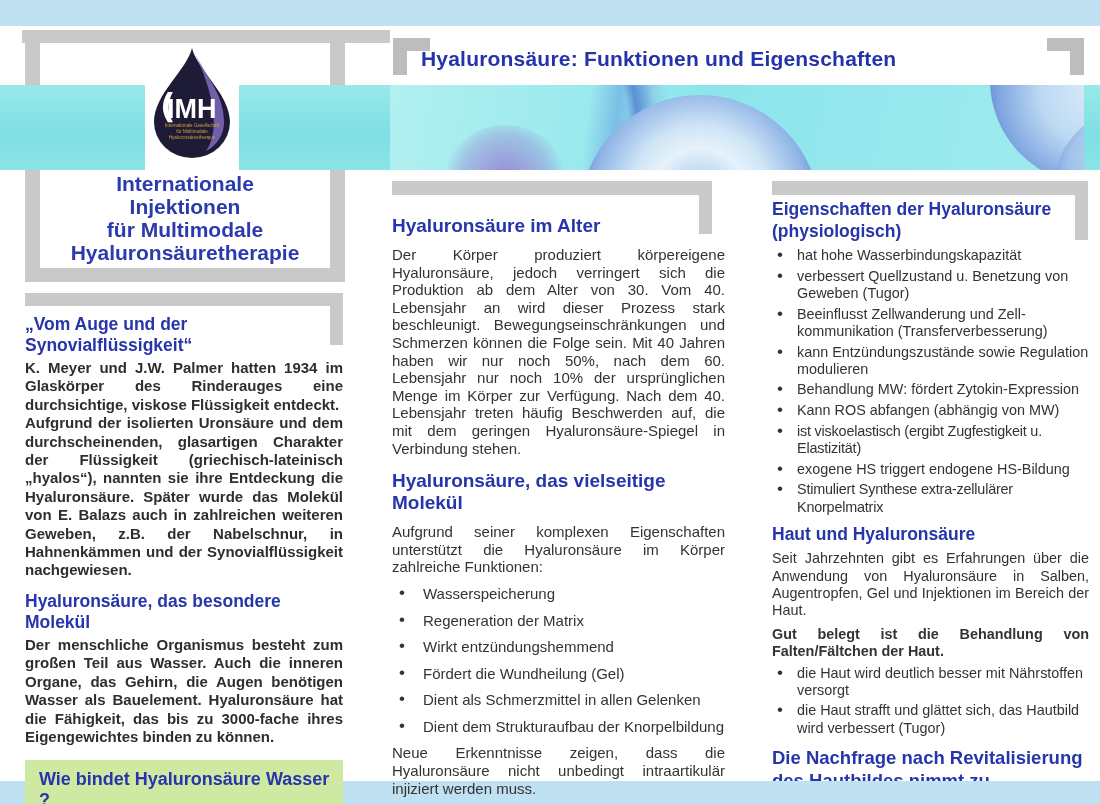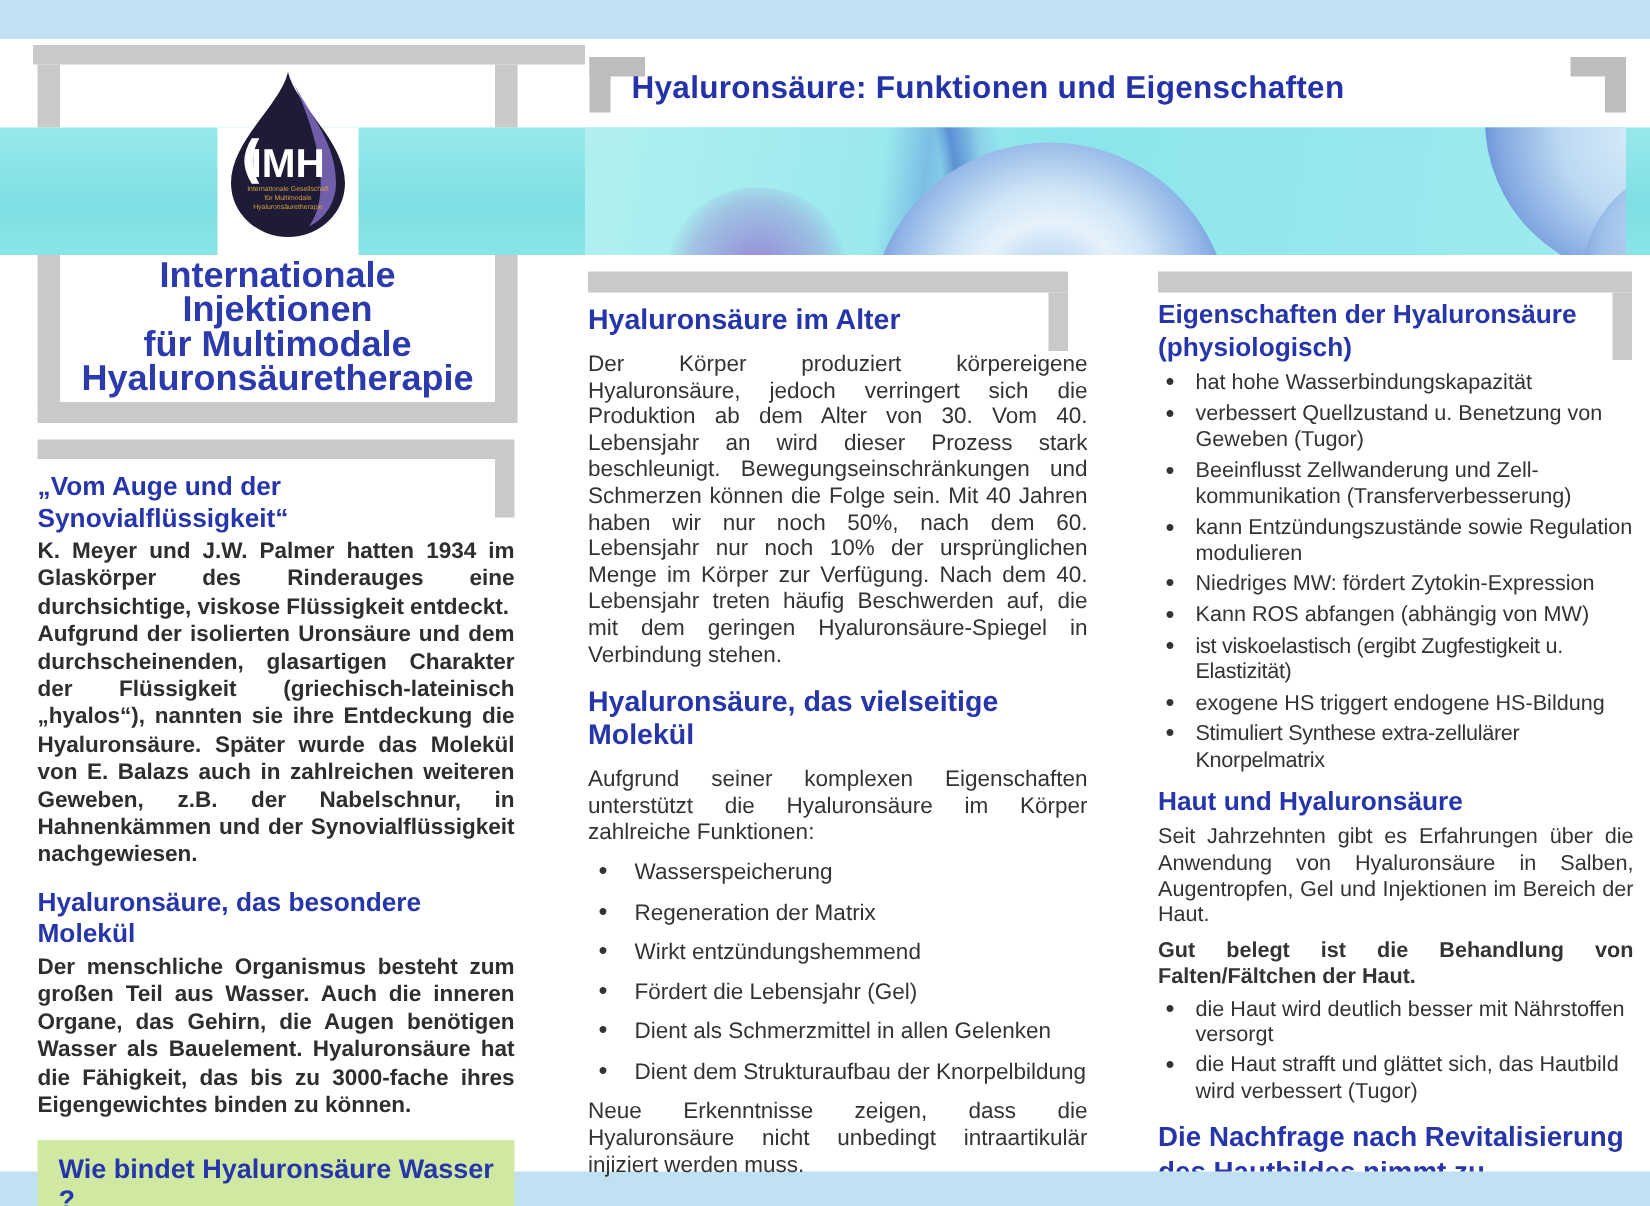--- a/index.html
+++ b/index.html
@@ -14,21 +14,21 @@
   .band-top{left:0;top:0;width:1100px;height:26px;background:#bfe1f1;}
   .band-bottom{left:0;top:781px;width:1100px;height:23px;background:#bfe1f1;}
   .aqua-band{left:0;top:85px;width:1100px;height:85px;
     background:linear-gradient(180deg,#97e9ea 0%,#7fdfe4 60%,#8ae4e7 100%);}
   
   .gray{background:#c9c9c9;}
   .gray-dk{background:#bdbdbd;}
   
   .logo-white-sq{left:145px;top:85px;width:94px;height:85px;background:#ffffff;}
   .org-name{left:28px;top:172px;width:314px;text-align:center;
-    color:#2b3aad;font-weight:bold;font-size:24px;line-height:23px;}
+    color:#2b3aad;font-weight:bold;font-size:21px;line-height:23px;}
   .logo-svg{left:150px;top:46px;width:84px;height:118px;}
   
   .banner-title{left:421px;top:47px;width:640px;color:#2533ab;
     font-weight:bold;font-size:21px;letter-spacing:.2px;}
   .banner-art{left:390px;top:85px;width:694px;height:85px;overflow:hidden;
     background:linear-gradient(100deg,#b2f0f0 0%,#8ce5ec 45%,#9febee 100%);}
   .sphere{position:absolute;border-radius:50%;}
   .sphere-main{left:190px;top:10px;width:240px;height:240px;
     background:radial-gradient(circle at 50% 42%,
       #9cc3ec 0%,#e6f2fb 26%,#cfe5f6 38%,#8fb4e6 58%,#3b63c6 80%,#20409f 92%,#1b3890 100%);}
@@ -46,21 +46,21 @@
   
   .col{position:absolute;color:#333;}
   .col h3{margin:0;color:#2635a9;font-weight:bold;}
   .col p{margin:0;text-align:justify;}
   .col-left{left:25px;top:314px;width:318px;}
   .col-left h3{font-size:17.5px;line-height:21px;margin-bottom:3px;}
   .col-left p{font-size:15px;line-height:18.4px;color:#2e2e2e;font-weight:bold;}
   .col-left .sec2{margin-top:11px;}
   .green-box{margin-top:14px;margin-left:0;background:#cfe9a2;padding:9px 12px 12px 14px;width:292px;}
   .green-box h3{font-size:18px;margin-bottom:5px;}
-  .col-mid{left:392px;top:203px;width:333px;height:582px;overflow:hidden;}
+  .col-mid{left:392px;top:215px;width:333px;height:582px;overflow:hidden;}
   .col-mid h3{font-size:19px;margin-bottom:9px;}
   .col-mid p{font-size:15px;line-height:17.6px;}
   .col-mid .h2{margin-top:13px;}
   ul.blist{list-style:none;margin:9px 0 9px 0;padding:0;}
   .col-mid ul.blist li{position:relative;padding-left:31px;font-size:15px;line-height:17.6px;margin-bottom:9px;}
   ul.blist li::before{content:"\2022";position:absolute;left:7px;top:-1px;font-size:17px;}
   .col-right{left:772px;top:199px;width:317px;height:582px;overflow:hidden;}
   .col-right h3{font-size:17.5px;line-height:21.5px;margin-bottom:5px;}
   .col-right p{font-size:14.4px;line-height:17.2px;}
   .col-right ul.blist{margin:4px 0 6px 0;}
@@ -142,36 +142,36 @@
 
 <div class="col col-mid">
   <h3>Hyaluronsäure im Alter</h3>
   <p>Der Körper produziert körpereigene Hyaluronsäure, jedoch verringert sich die Produktion ab dem Alter von 30.  Vom 40. Lebensjahr an wird dieser Prozess stark beschleunigt.  Bewegungseinschränkungen und Schmerzen können die Folge sein. Mit 40 Jahren haben wir nur noch 50%, nach dem 60. Lebensjahr nur noch 10% der ursprünglichen Menge im Körper zur Verfügung. Nach dem 40. Lebensjahr treten häufig Beschwerden auf, die mit dem geringen Hyaluronsäure-Spiegel in Verbindung stehen.</p>
   <h3 class="h2">Hyaluronsäure, das vielseitige Molekül</h3>
   <p>Aufgrund seiner komplexen Eigenschaften unterstützt die Hyaluronsäure im Körper zahlreiche Funktionen:</p>
   <ul class="blist">
     <li>Wasserspeicherung</li>
     <li>Regeneration der Matrix</li>
     <li>Wirkt entzündungshemmend</li>
-    <li>Fördert die Lebensjahr (Gel)</li>
+    <li>Fördert die Wundheilung (Gel)</li>
     <li>Dient als Schmerzmittel in allen Gelenken</li>
     <li>Dient dem Strukturaufbau der Knorpelbildung</li>
   </ul>
   <p>Neue Erkenntnisse zeigen, dass die Hyaluronsäure nicht unbedingt intraartikulär injiziert werden muss.</p>
 
 </div>
 
 <div class="col col-right">
   <h3>Eigenschaften der Hyaluronsäure (physiologisch)</h3>
   <ul class="blist">
     <li>hat hohe Wasserbindungskapazität</li>
     <li>verbessert Quellzustand u. Benetzung von Geweben (Tugor)</li>
     <li>Beeinflusst Zellwanderung und Zell-kommunikation (Transferverbesserung)</li>
     <li>kann Entzündungszustände sowie Regulation modulieren</li>
-    <li>Niedriges MW: fördert Zytokin-Expression</li>
+    <li>Behandlung MW: fördert Zytokin-Expression</li>
     <li>Kann ROS abfangen (abhängig von MW)</li>
     <li class="narrow">ist viskoelastisch (ergibt Zugfestigkeit u. Elastizität)</li>
     <li>exogene HS triggert endogene HS-Bildung</li>
     <li class="narrow">Stimuliert Synthese extra-zellulärer Knorpelmatrix</li>
   </ul>
   <h3 class="h2">Haut und Hyaluronsäure</h3>
   <p>Seit Jahrzehnten gibt es Erfahrungen über die Anwendung von Hyaluronsäure in Salben, Augentropfen, Gel und Injektionen im Bereich der Haut.</p>
   <p class="gap">Gut belegt ist die Behandlung von Falten/Fältchen der Haut.</p>
   <ul class="blist">
     <li>die Haut wird deutlich besser mit Nährstoffen versorgt</li>

